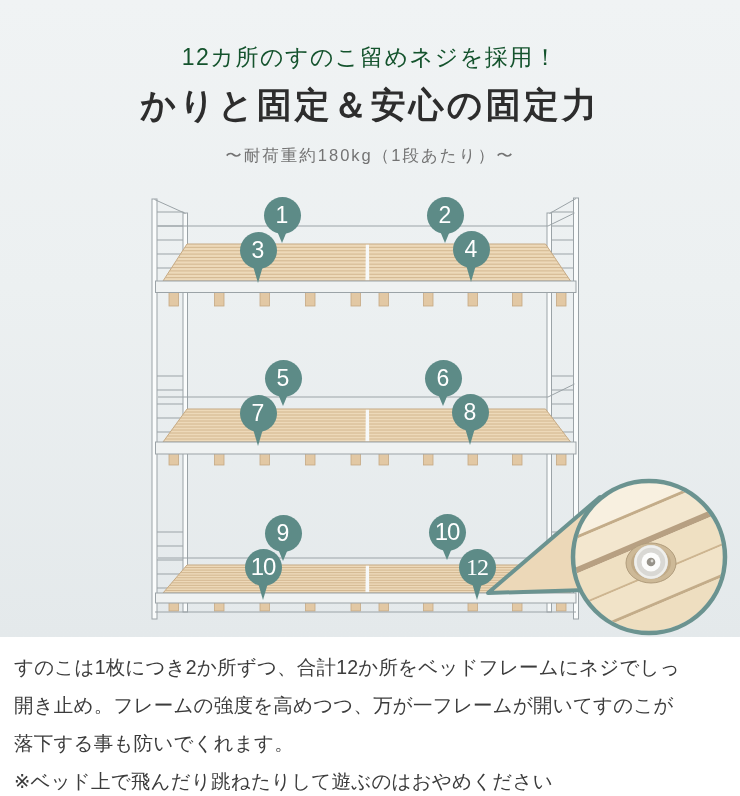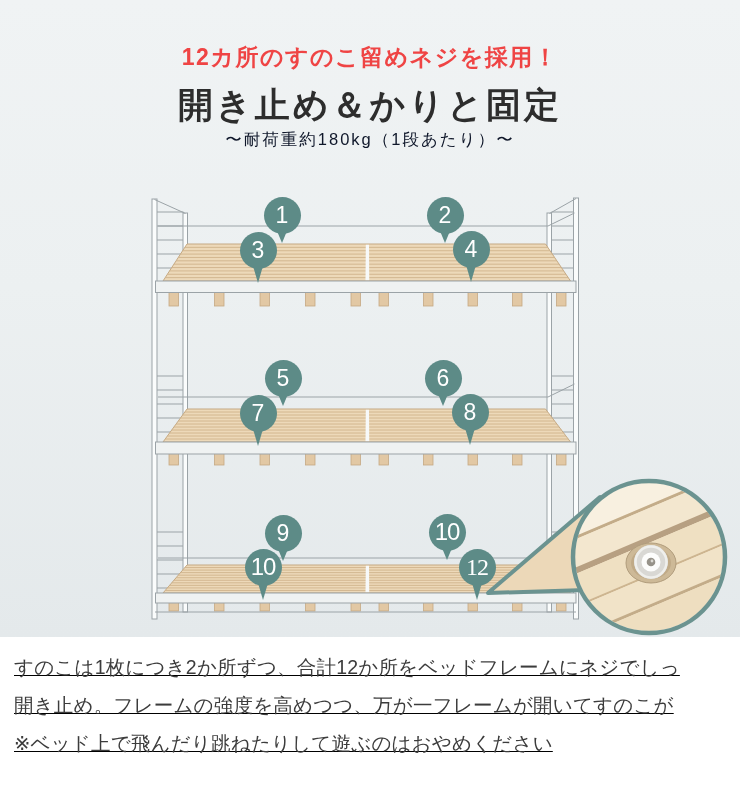--- a/index.html
+++ b/index.html
@@ -13,28 +13,29 @@
   
   .stage{
     position:absolute;left:0;top:0;width:740px;height:637px;
     background:linear-gradient(180deg,var(--bg-top) 0%,#ecf0f1 45%,var(--bg-bottom) 100%);
   }
   .hero{
     position:absolute;left:0;top:0;width:740px;text-align:center;color:#333;
   }
   .hero .small-title{
     margin-top:42px;
-    font-size:23px;letter-spacing:1.5px;font-weight:700;color:#ef4444;
+    font-size:23px;letter-spacing:1.5px;font-weight:400;color:#14532d;
   }
   .hero .main-title{
     margin-top:9px;
     font-size:35px;letter-spacing:3px;font-weight:600;color:#2d2d2d;
   }
   .hero .capacity{
-    font-size:16.5px;letter-spacing:2px;color:#0f172a;
+    margin-top:16px;
+    font-size:16.5px;letter-spacing:2px;color:#737373;
   }
   svg.bed{position:absolute;left:0;top:0;}
   .marker-layer{position:absolute;left:0;top:0;width:740px;height:637px;}
   .marker{
     position:absolute;width:37px;height:37px;border-radius:50%;
     background:var(--teal);color:#fff;
     display:flex;align-items:center;justify-content:center;
     font-size:23px;line-height:1;
   }
   .marker.wide{font-size:24px;letter-spacing:-1px;}
@@ -46,21 +47,20 @@
     border-right:5.5px solid transparent;
     border-top:12px solid var(--teal);
   }
   .marker.long-tail .tail{border-top-width:17px;}
   
   .footer{
     position:absolute;left:0;top:637px;width:740px;height:159px;
     background:var(--panel);
     box-sizing:border-box;
     padding:11px 4px 0 14px;
-    text-decoration:underline;
   }
   .footer .line{
     font-size:19.5px;line-height:38px;color:var(--text);
     letter-spacing:0.2px;white-space:nowrap;
   }
 </style>
 </head>
 <body>
 
 <div class="page">
@@ -276,23 +276,24 @@
         </div>
         <div class="marker wide long-tail" style="left: 458.5px; top: 548.5px; font-family: Liberation Serif, serif;">
           <span class="tail"></span>
           <span>12</span>
         </div>
       </div>
   </div>
 
   <div class="hero">
     <div class="small-title">12カ所のすのこ留めネジを採用！</div>
-    <div class="main-title">開き止め＆かりと固定</div>
+    <div class="main-title">かりと固定＆安心の固定力</div>
     <div class="capacity">〜耐荷重約180kg（1段あたり）〜</div>
   </div>
 
   <div class="footer">
     <div class="line">すのこは1枚につき2か所ずつ、合計12か所をベッドフレームにネジでしっ</div>
     <div class="line">開き止め。フレームの強度を高めつつ、万が一フレームが開いてすのこが</div>
+    <div class="line">落下する事も防いでくれます。</div>
     <div class="line">※ベッド上で飛んだり跳ねたりして遊ぶのはおやめください</div>
   </div>
 
 </div>
 
 </body></html>

